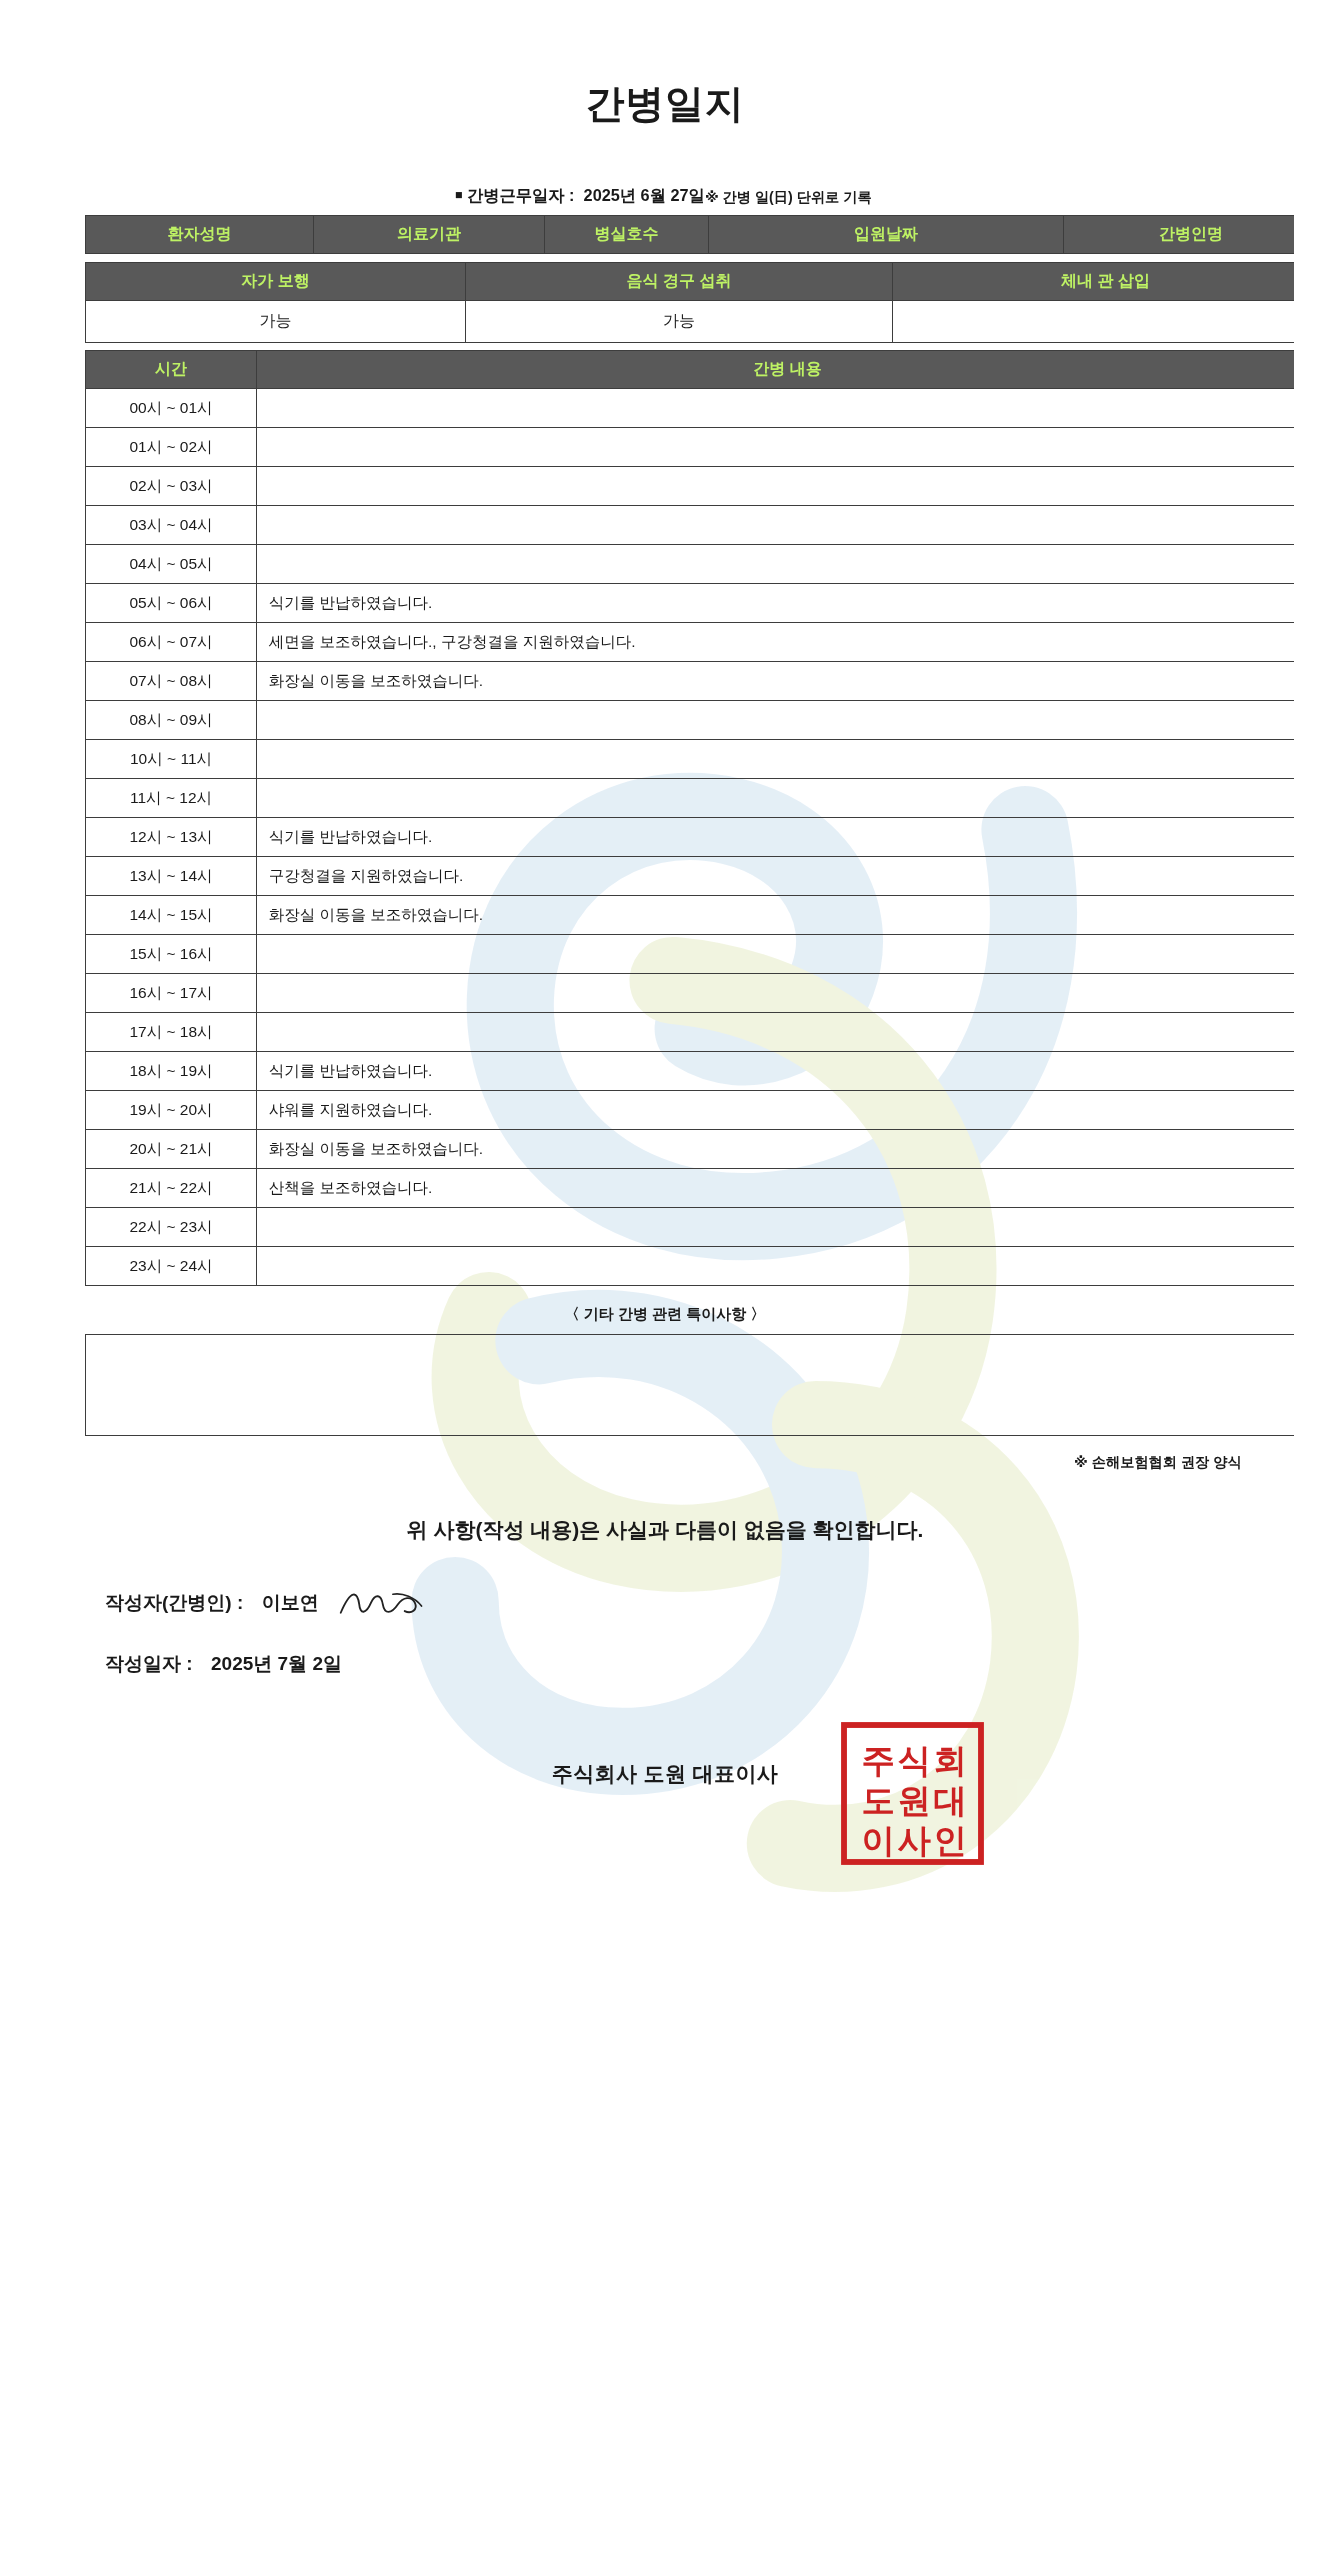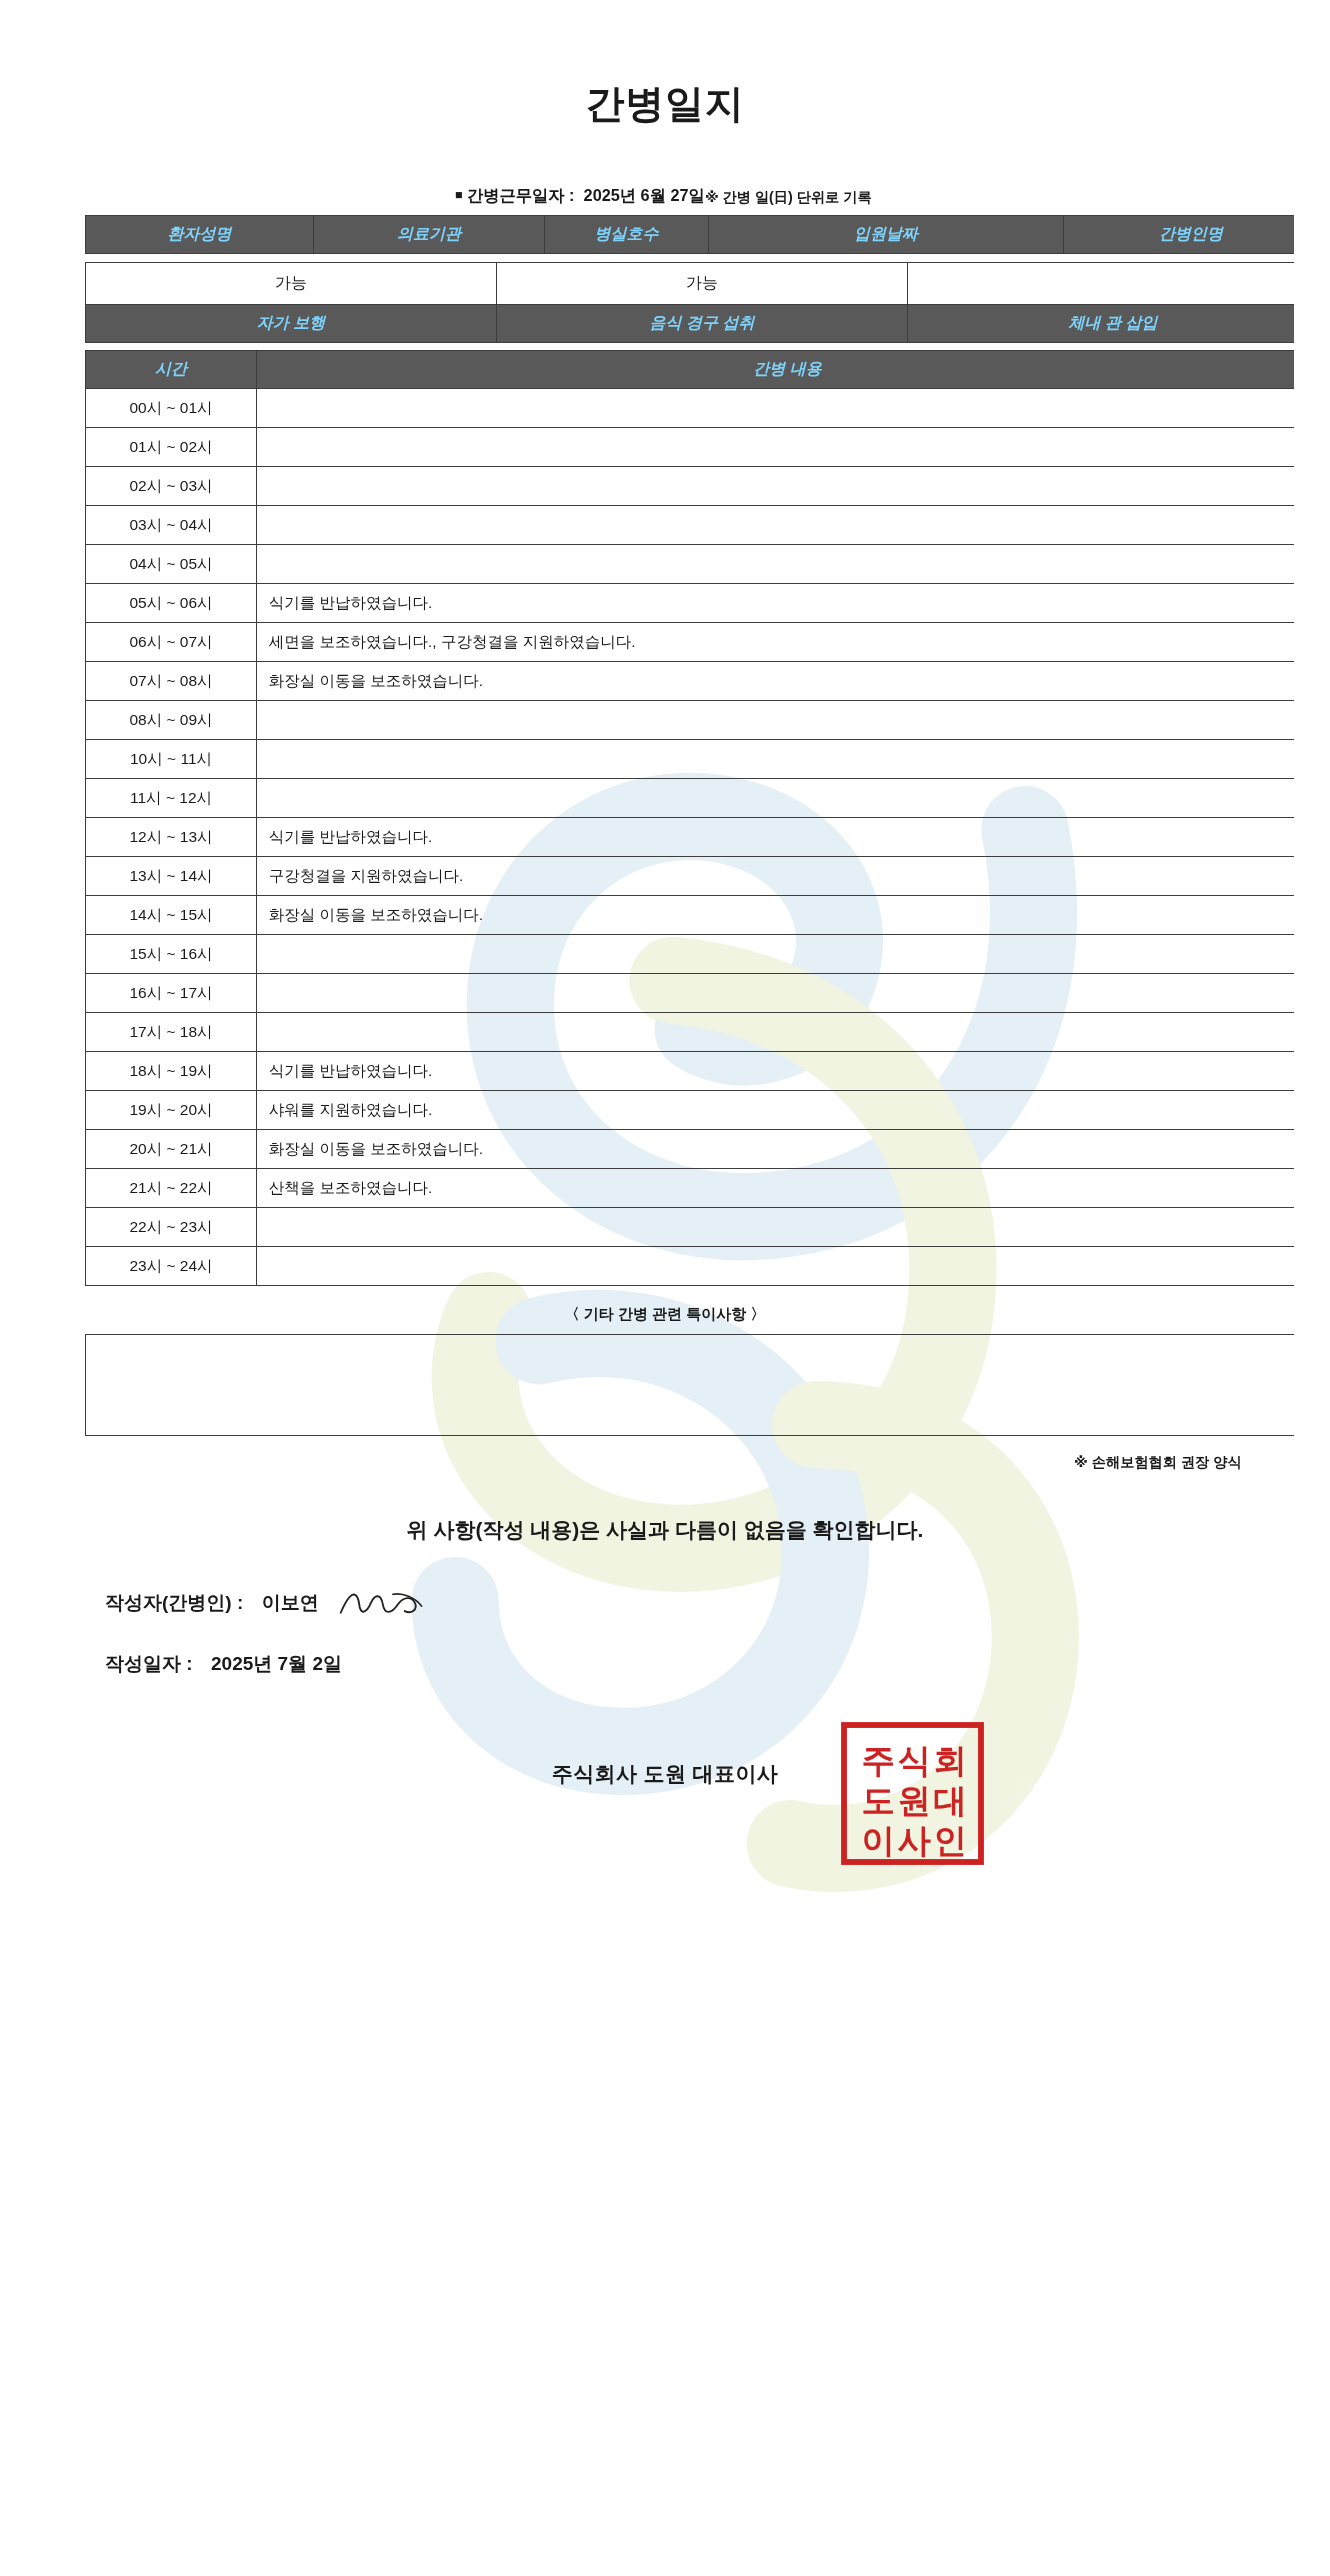--- a/index.html
+++ b/index.html
@@ -80,25 +80,24 @@
   }
   table.grid td, table.grid th {
     border: 0.8px solid #3d3d3d;
     text-align: center;
     vertical-align: middle;
     font-size: 16px;
     background-clip: padding-box;
   }
   .hdr {
     background: #595959;
-    color: #7dd3fc;
+    color: #bef264;
     font-weight: bold;
     height: 35px;
     font-size: 16.3px;
-    font-style: italic;
   }
   .cell {
     height: 39px;
     background: #ffffff;
     font-size: 16px;
   }
 
   #t-info { margin-top: 8.4px; }
   #t-status { margin-top: 7.5px; }
   #t-hours { margin-top: 7.5px; }
@@ -222,28 +221,28 @@
         <th class="hdr" style="width:161px">병실호수</th>
         <th class="hdr" style="width:352px">입원날짜</th>
         <th class="hdr">간병인명</th>
       </tr>
     </tbody>
       </table>
 
     <table class="grid" id="t-status">
       <tbody>
           <tr>
+        <th class="hdr" style="width:377px">자가 보행</th>
+        <th class="hdr" style="width:424px">음식 경구 섭취</th>
+        <th class="hdr">체내 관 삽입</th>
+      </tr>
+      <tr>
         <td class="cell">가능</td>
         <td class="cell">가능</td>
         <td class="cell"></td>
-      </tr>
-      <tr>
-        <th class="hdr" style="width:377px">자가 보행</th>
-        <th class="hdr" style="width:424px">음식 경구 섭취</th>
-        <th class="hdr">체내 관 삽입</th>
       </tr>
     </tbody>
       </table>
 
     <table class="grid" id="t-hours">
       <thead>
         <tr>
           <th class="hdr time-h">시간</th>
           <th class="hdr">간병 내용</th>
         </tr>

